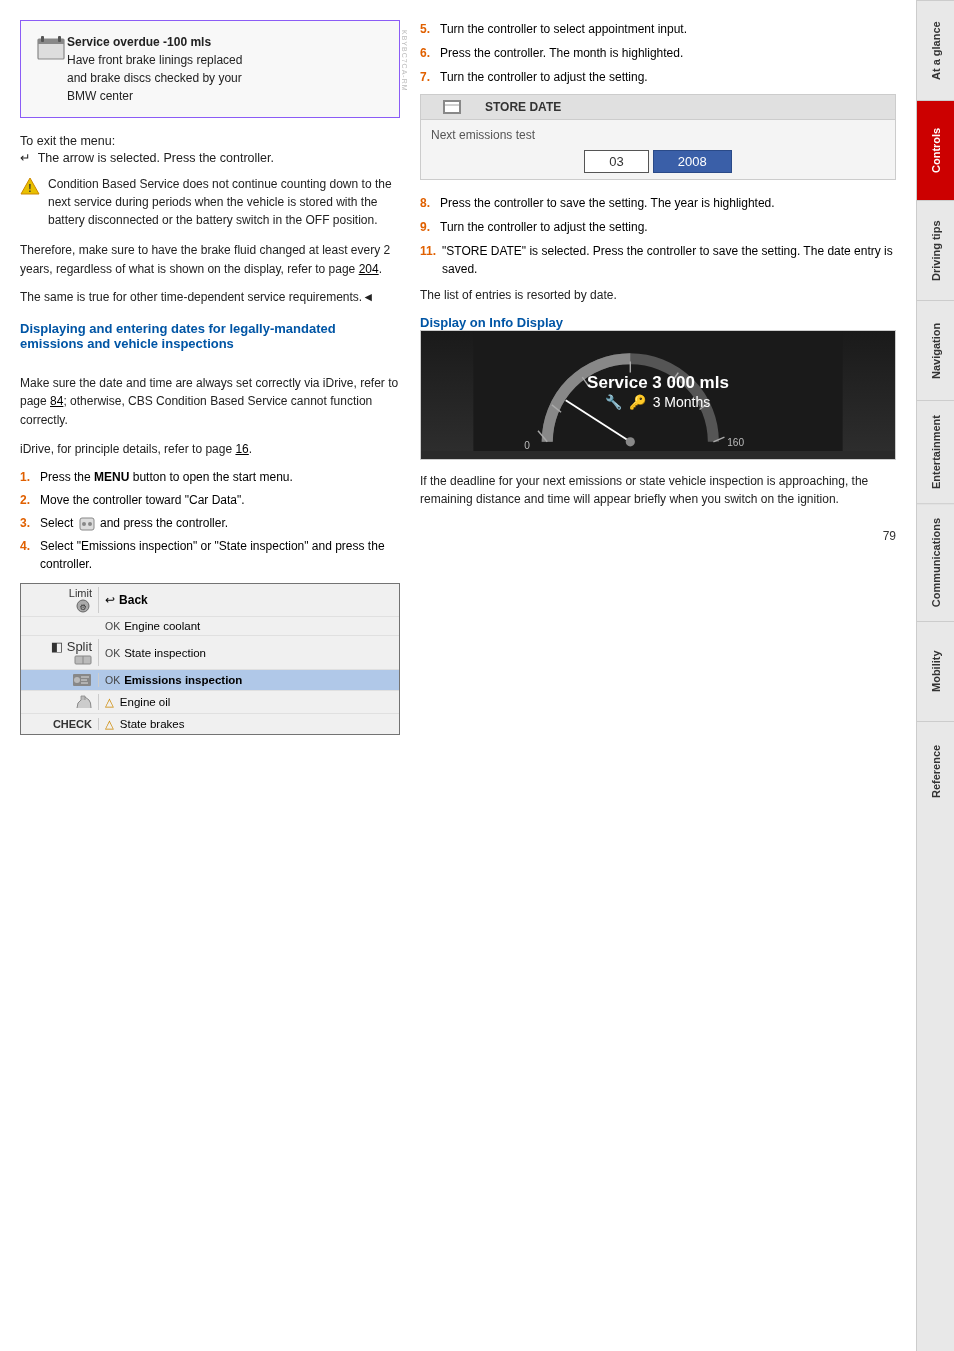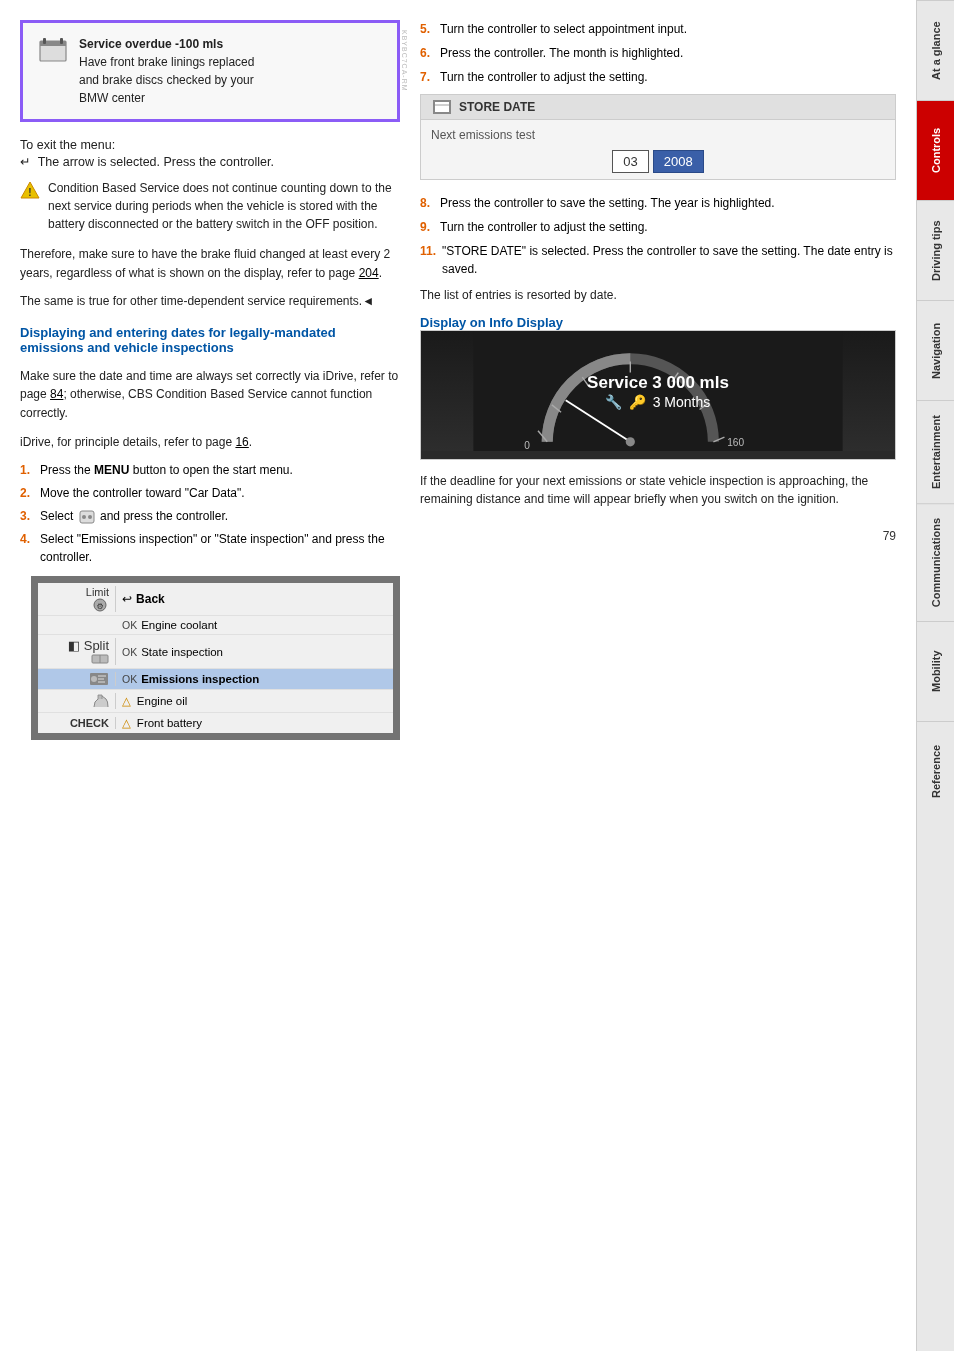--- a/index.html
+++ b/index.html
@@ -58,27 +58,26 @@
     }
     .left-column {
       width: 380px;
       flex-shrink: 0;
     }
     .right-column {
       flex: 1;
     }
     
     .service-box {
-      border: 3px solid #8b5cf6;
+      border: 1px solid #8b5cf6;
       padding: 12px 14px;
       margin-bottom: 16px;
       background: #f8f8f8;
       display: flex;
       align-items: flex-start;
-      gap: 10px;
     }
     .service-icon {
       width: 32px;
       height: 32px;
       flex-shrink: 0;
       display: flex;
       align-items: center;
       justify-content: center;
     }
     .service-icon svg {
@@ -133,21 +132,21 @@
     }
     .body-text a, .link-ref {
       color: #000;
       text-decoration: underline;
     }
     
     .section-heading {
       font-size: 13px;
       font-weight: bold;
       color: #0055a5;
-      margin-bottom: 12px;
+      margin-bottom: 23px;
       margin-top: 14px;
     }
     
     .numbered-list {
       list-style: none;
       margin-bottom: 10px;
     }
     .numbered-list li {
       display: flex;
       gap: 6px;
@@ -157,25 +156,24 @@
     }
     .num {
       color: #0055a5;
       font-weight: bold;
       min-width: 14px;
       flex-shrink: 0;
     }
     .num-orange { color: #e06000; font-weight: bold; }
     
     .menu-screenshot {
-      border: 7px solid #737373;
+      border: 1px solid #737373;
       background: #f0f0f0;
       margin-top: 10px;
       overflow: hidden;
-      margin-left: 11px;
     }
     .menu-row {
       display: flex;
       align-items: center;
       padding: 3px 8px;
       font-size: 11.5px;
       border-bottom: 1px solid #e0e0e0;
       gap: 6px;
     }
     .menu-row.highlighted {
@@ -222,22 +220,22 @@
       border: 1px solid #ccc;
       background: #f4f4f4;
       margin-bottom: 14px;
       padding: 0;
       overflow: hidden;
     }
     .store-date-header {
       background: #e0e0e0;
       display: flex;
       align-items: center;
-      padding: 5px 12px;
-      gap: 8px;
+      padding: 5px 22px;
+      gap: 24px;
       border-bottom: 1px solid #ccc;
     }
     .store-date-icon {
       width: 18px;
       height: 14px;
       background: #fff;
       border: 1px solid #888;
       display: flex;
       align-items: center;
       justify-content: center;
@@ -253,21 +251,21 @@
       color: #333;
     }
     .date-input-row {
       display: flex;
       justify-content: center;
       margin-top: 8px;
       gap: 4px;
     }
     .date-field {
       border: 1px solid #555;
-      padding: 3px 10px;
+      padding: 3px 24px;
       font-size: 13px;
       background: #fff;
       min-width: 36px;
       text-align: center;
     }
     .date-field.active {
       background: #3a5fa8;
       color: #fff;
       border-color: #2a4a88;
     }
@@ -492,21 +490,21 @@
             <span>Engine oil</span>
           </div>
         </div>
 
         <div class="menu-row" style="border-bottom:none;">
           <div class="menu-left">
             <span class="check-label">CHECK</span>
           </div>
           <div style="display:flex;align-items:center;gap:4px;flex:1;">
             <span class="warning-triangle">△</span>
-            <span>Front battery</span>
+            <span>State brakes</span>
           </div>
         </div>
 
       </div>
     </div>
 
     <div class="right-column">
 
       <ul class="right-numbered">
         <li>

